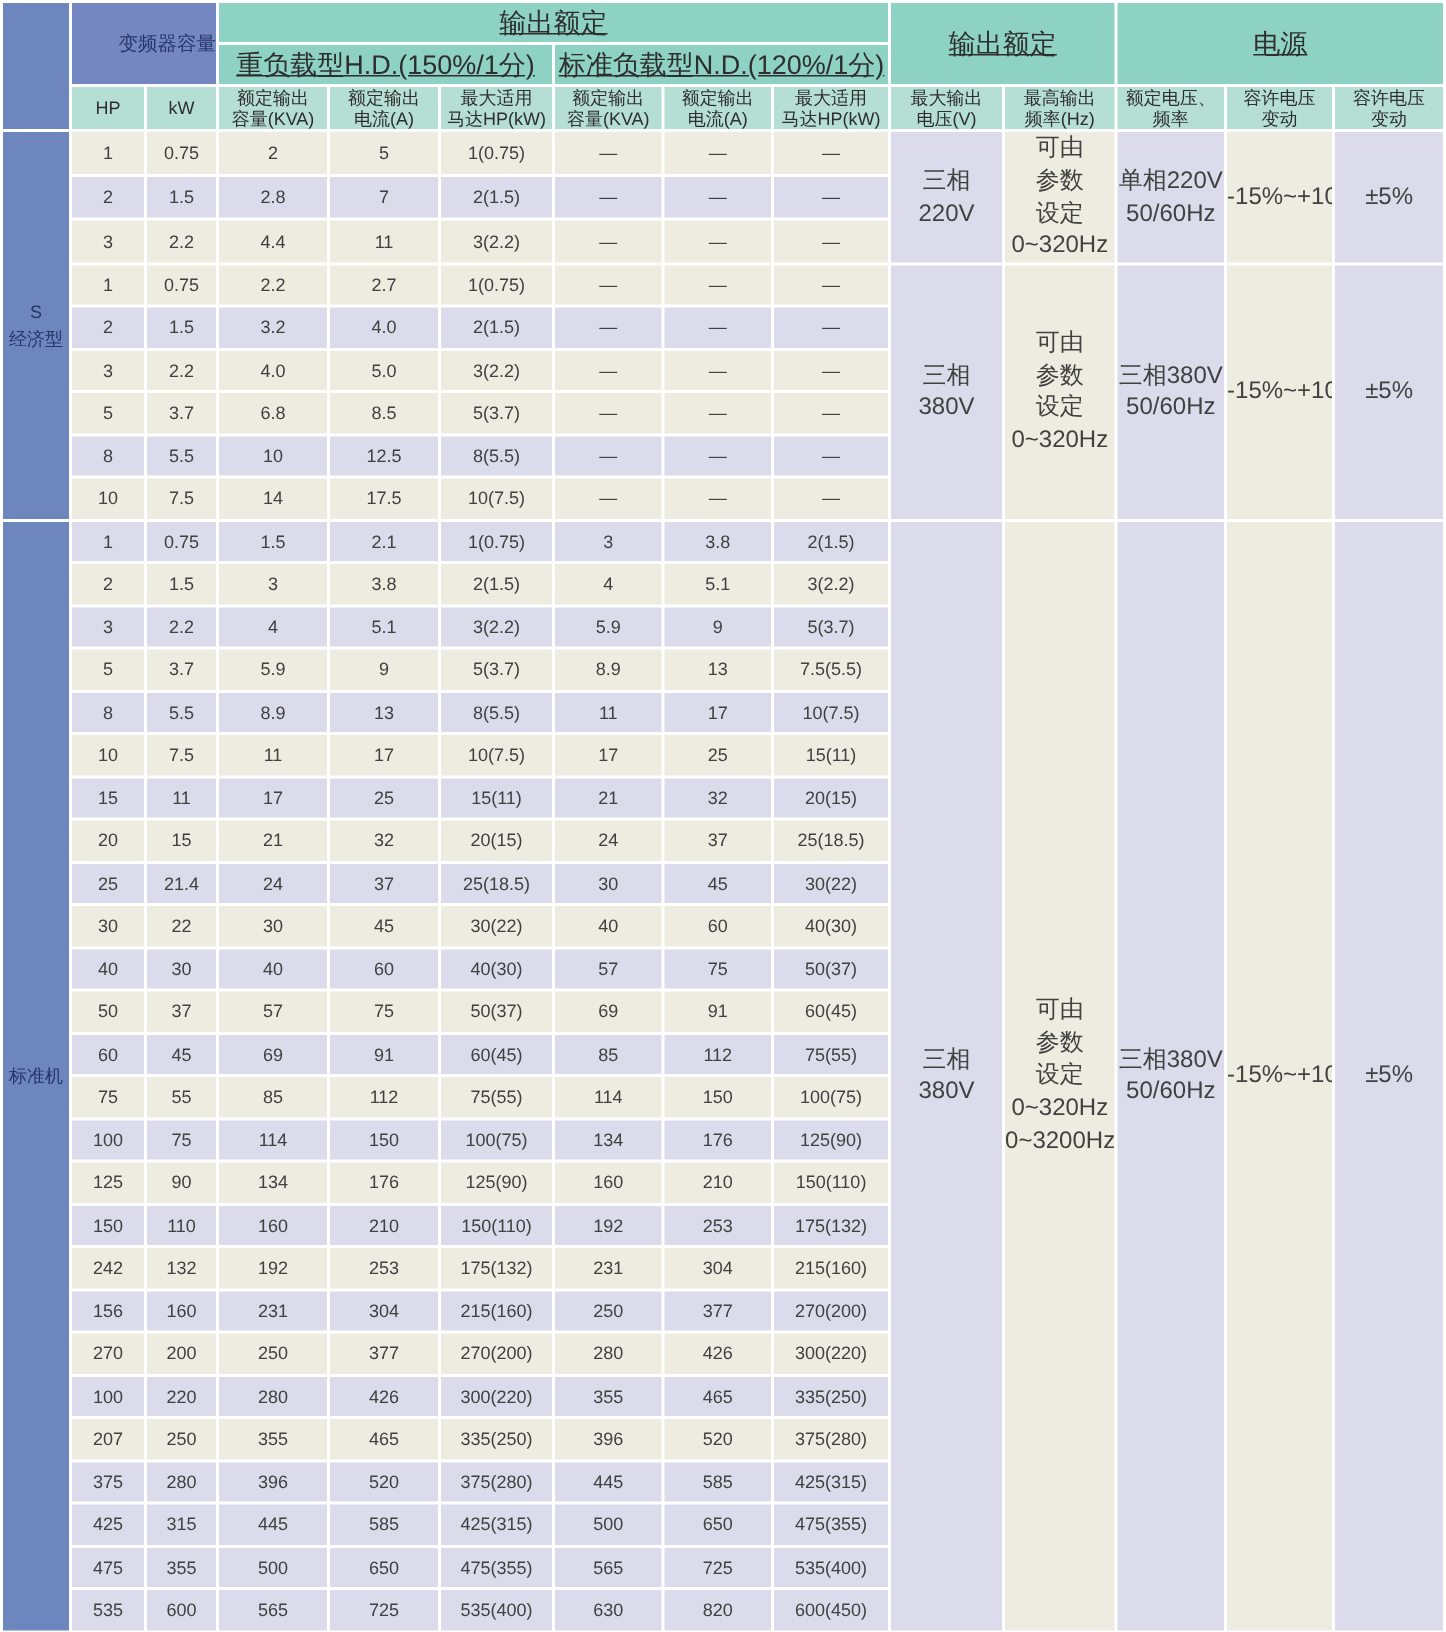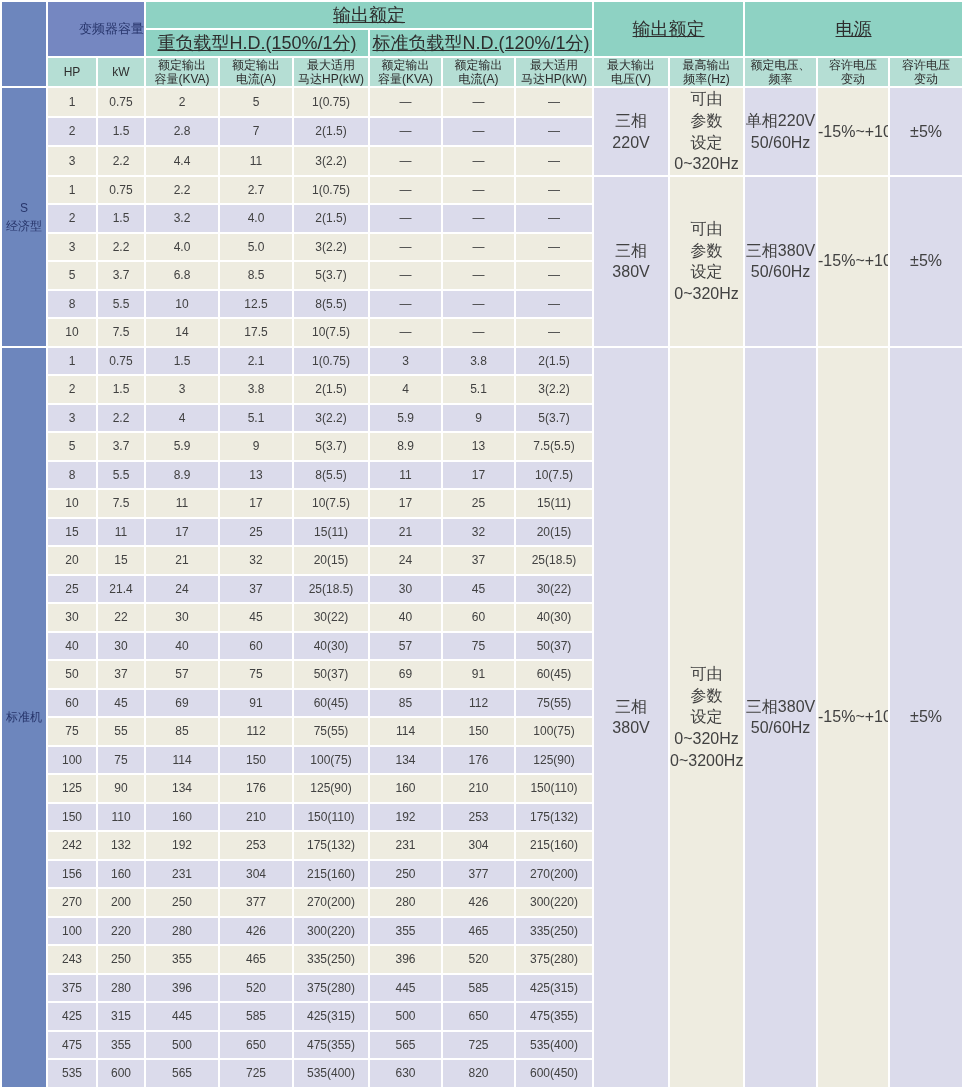--- a/index.html
+++ b/index.html
@@ -434,21 +434,21 @@
         <td class="val lavender">100</td>
         <td class="val lavender">220</td>
         <td class="val lavender">280</td>
         <td class="val lavender">426</td>
         <td class="val lavender">300(220)</td>
         <td class="val lavender">355</td>
         <td class="val lavender">465</td>
         <td class="val lavender">335(250)</td>
       </tr>
       <tr>
-        <td class="val beige">243</td>
+        <td class="val beige">207</td>
         <td class="val beige">250</td>
         <td class="val beige">355</td>
         <td class="val beige">465</td>
         <td class="val beige">335(250)</td>
         <td class="val beige">396</td>
         <td class="val beige">520</td>
         <td class="val beige">375(280)</td>
       </tr>
       <tr>
         <td class="val lavender">375</td>

